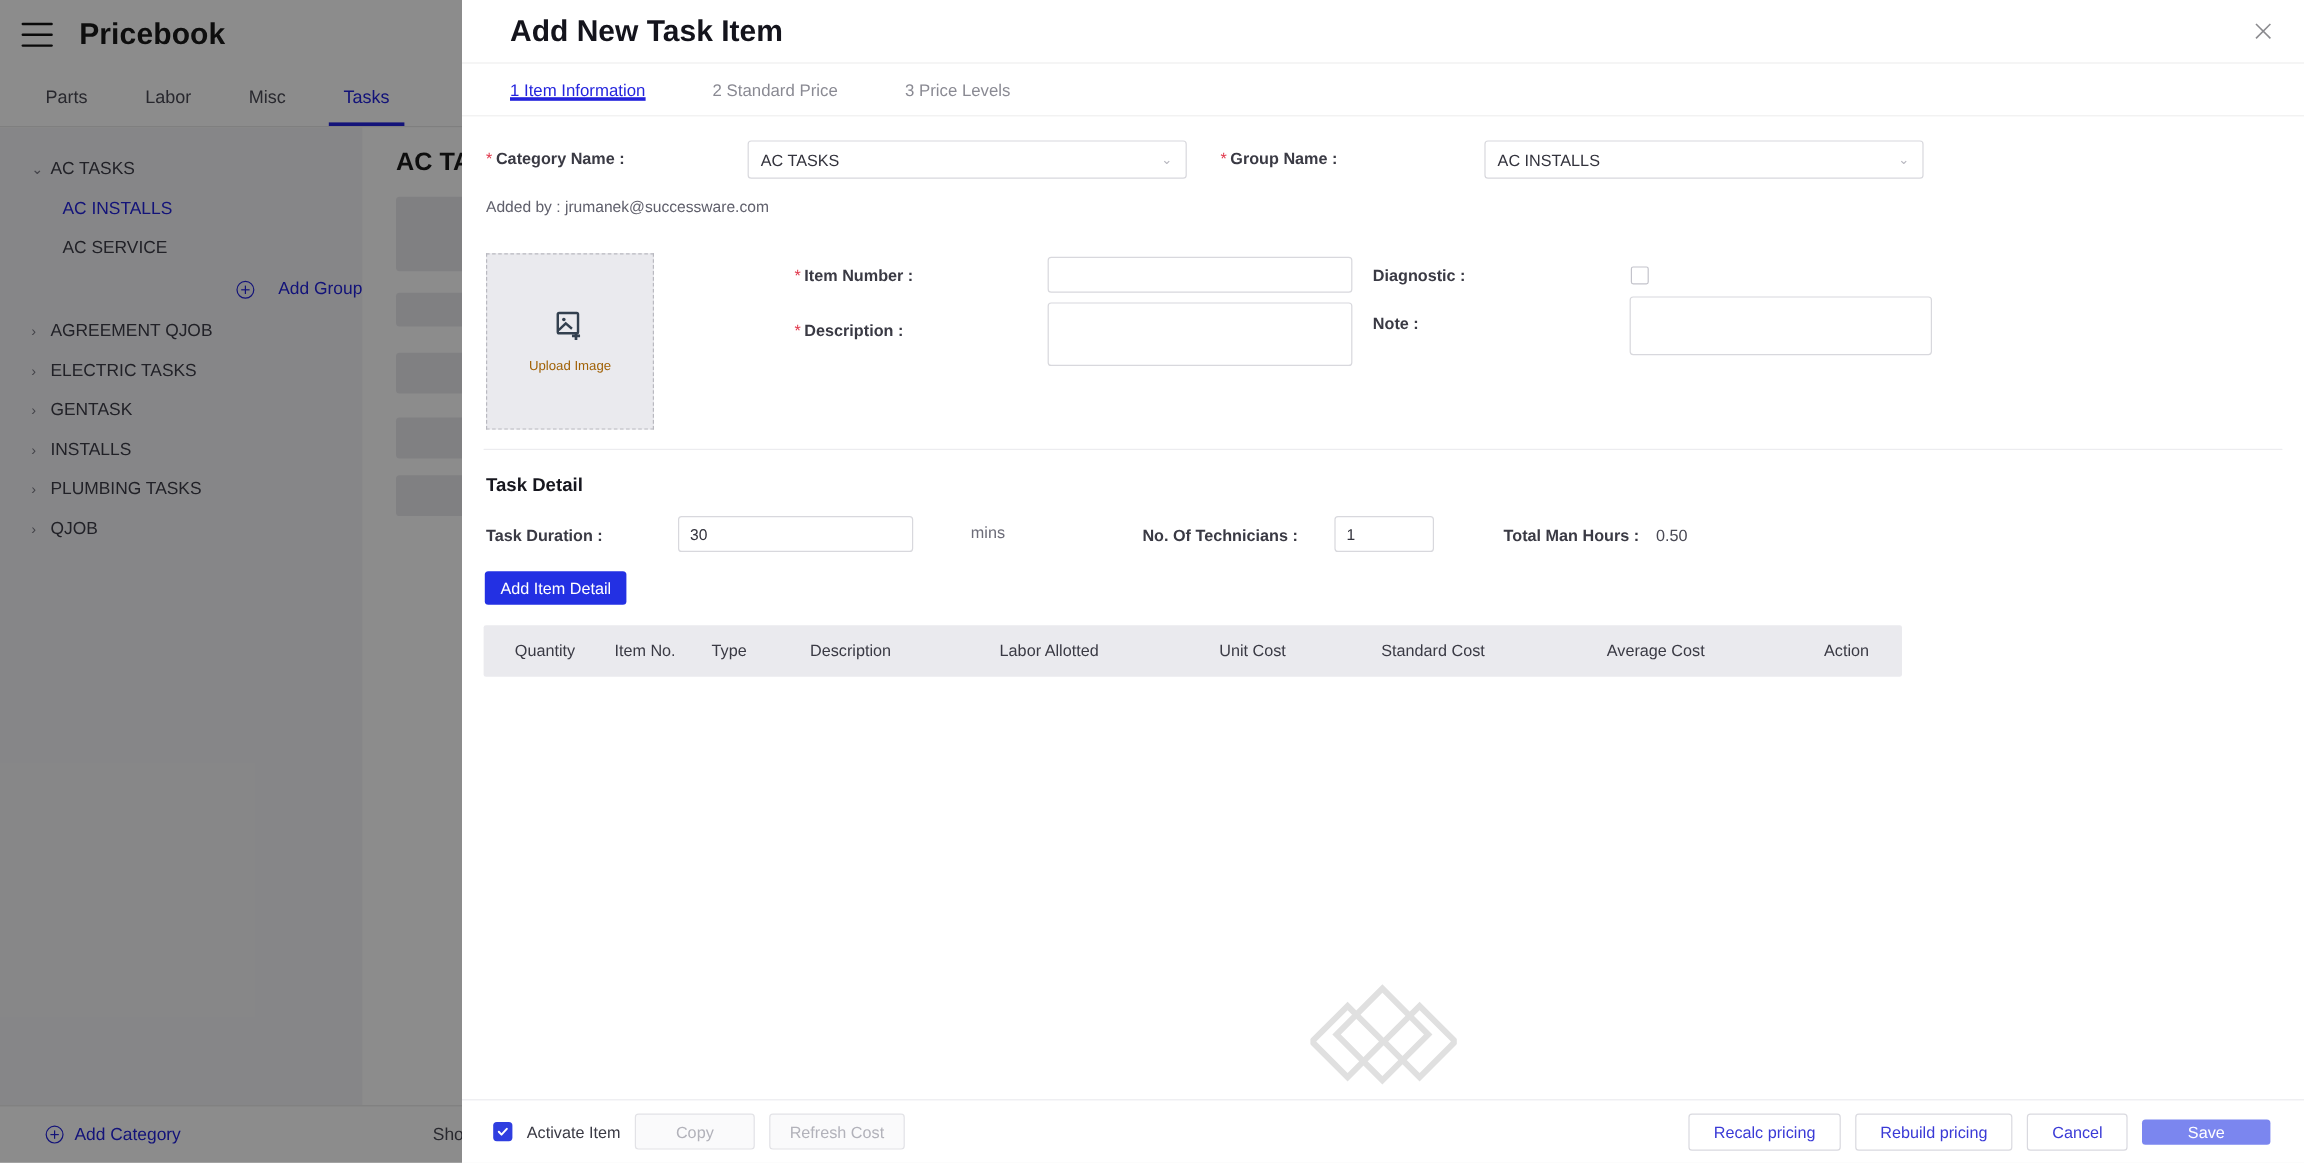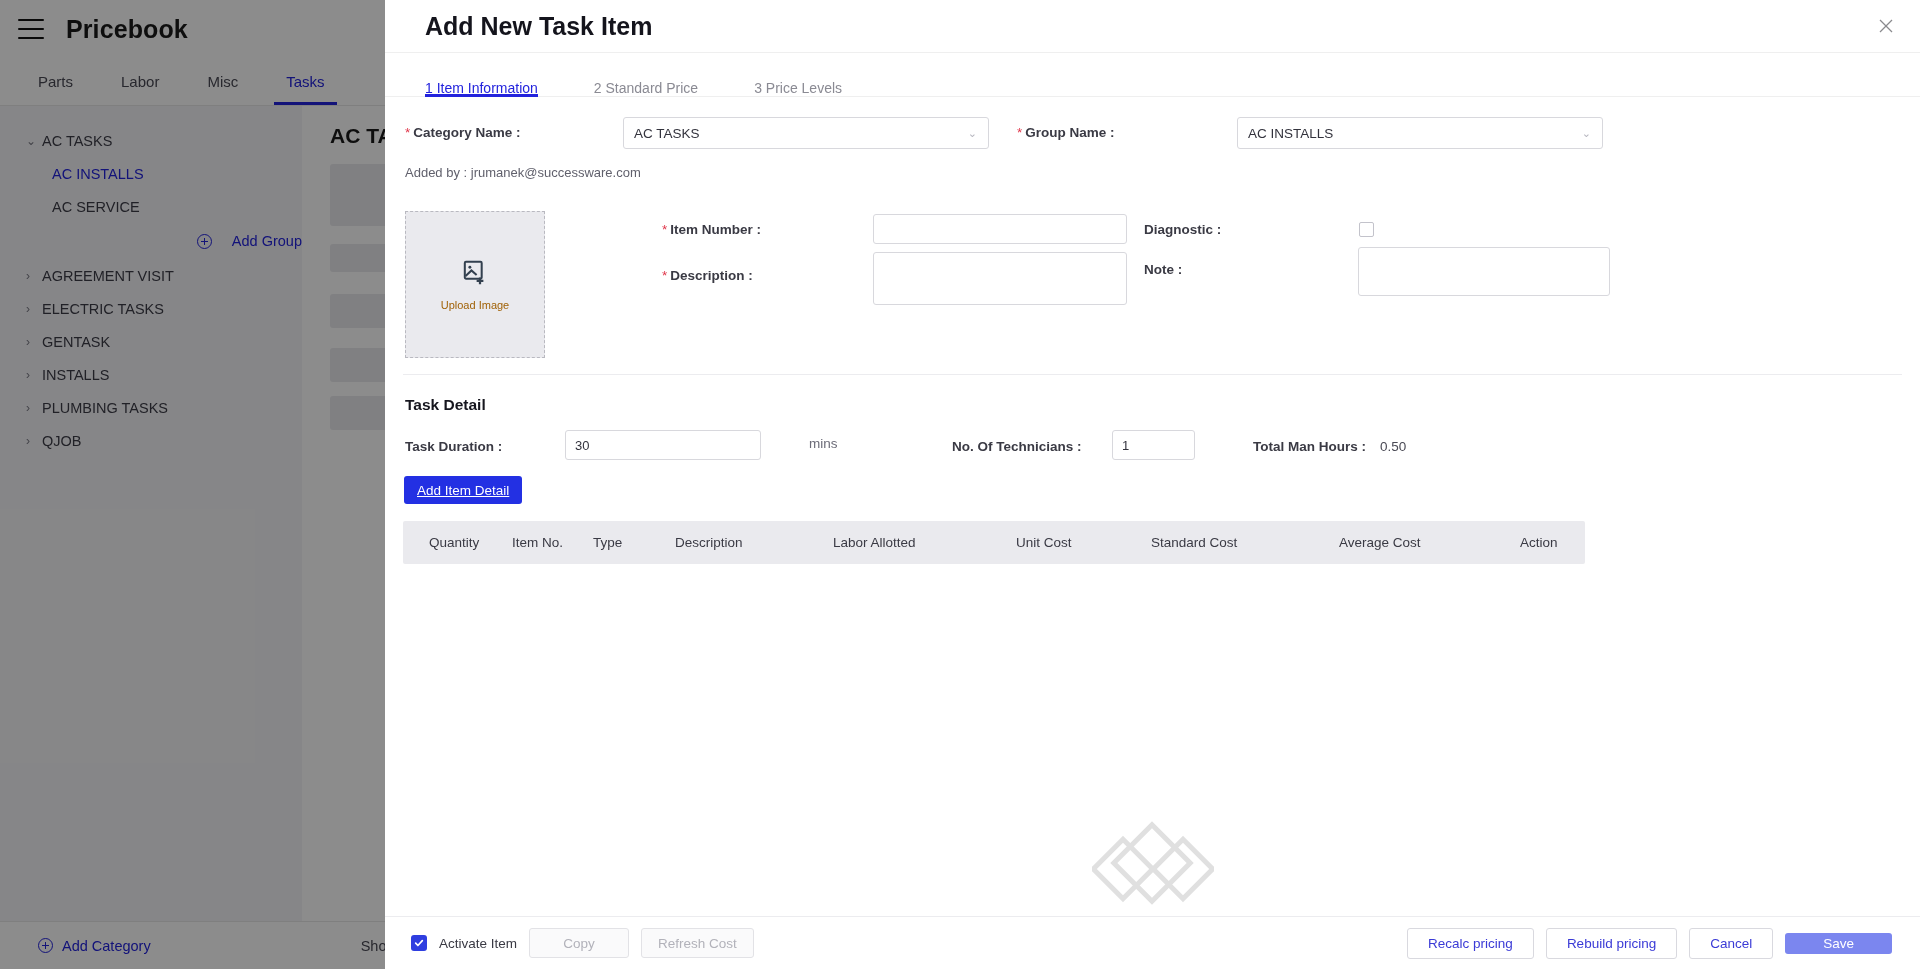--- a/index.html
+++ b/index.html
@@ -186,21 +186,21 @@
     cursor: pointer;
     opacity: 0.55;
   }
   .modal-close svg { display: block; }
 
   .modal-tabs {
     height: 45px;
     border-top: 1px solid #efefef;
     border-bottom: 1px solid #efefef;
     display: flex;
-    align-items: flex-end;
+    align-items: center;
     padding-left: 40px;
     flex-shrink: 0;
   }
   .modal-tab {
     display: flex; align-items: center;
     margin-right: 56px;
     font-size: 14px;
     color: #8a8a93;
     cursor: pointer;
     position: relative;
@@ -322,21 +322,20 @@
   .btn-primary {
     background: #2330e3;
     color: #fff;
     border: none;
     border-radius: 3px;
     height: 28px;
     padding: 0 13px;
     font-size: 13.5px;
     font-family: "Liberation Sans", sans-serif;
     cursor: pointer;
-    text-decoration: underline;
   }
 
   .tbl-head {
     background: #eaeaee;
     height: 43px;
     display: flex;
     align-items: center;
     border-radius: 2px;
   }
   .tbl-th {
@@ -425,21 +424,21 @@
       <div class="tree-child">
         <span>AC SERVICE</span>
       </div>
       <div class="add-group-row">
         <span class="circle-plus"></span>
         <span>Add Group</span>
       </div>
 
       <div class="tree-row">
         <span class="caret">›</span>
-        <span>AGREEMENT VISIT</span>
+        <span>AGREEMENT QJOB</span>
       </div>
       <div class="tree-row">
         <span class="caret">›</span>
         <span>ELECTRIC TASKS</span>
       </div>
       <div class="tree-row">
         <span class="caret">›</span>
         <span>GENTASK</span>
       </div>
       <div class="tree-row">

